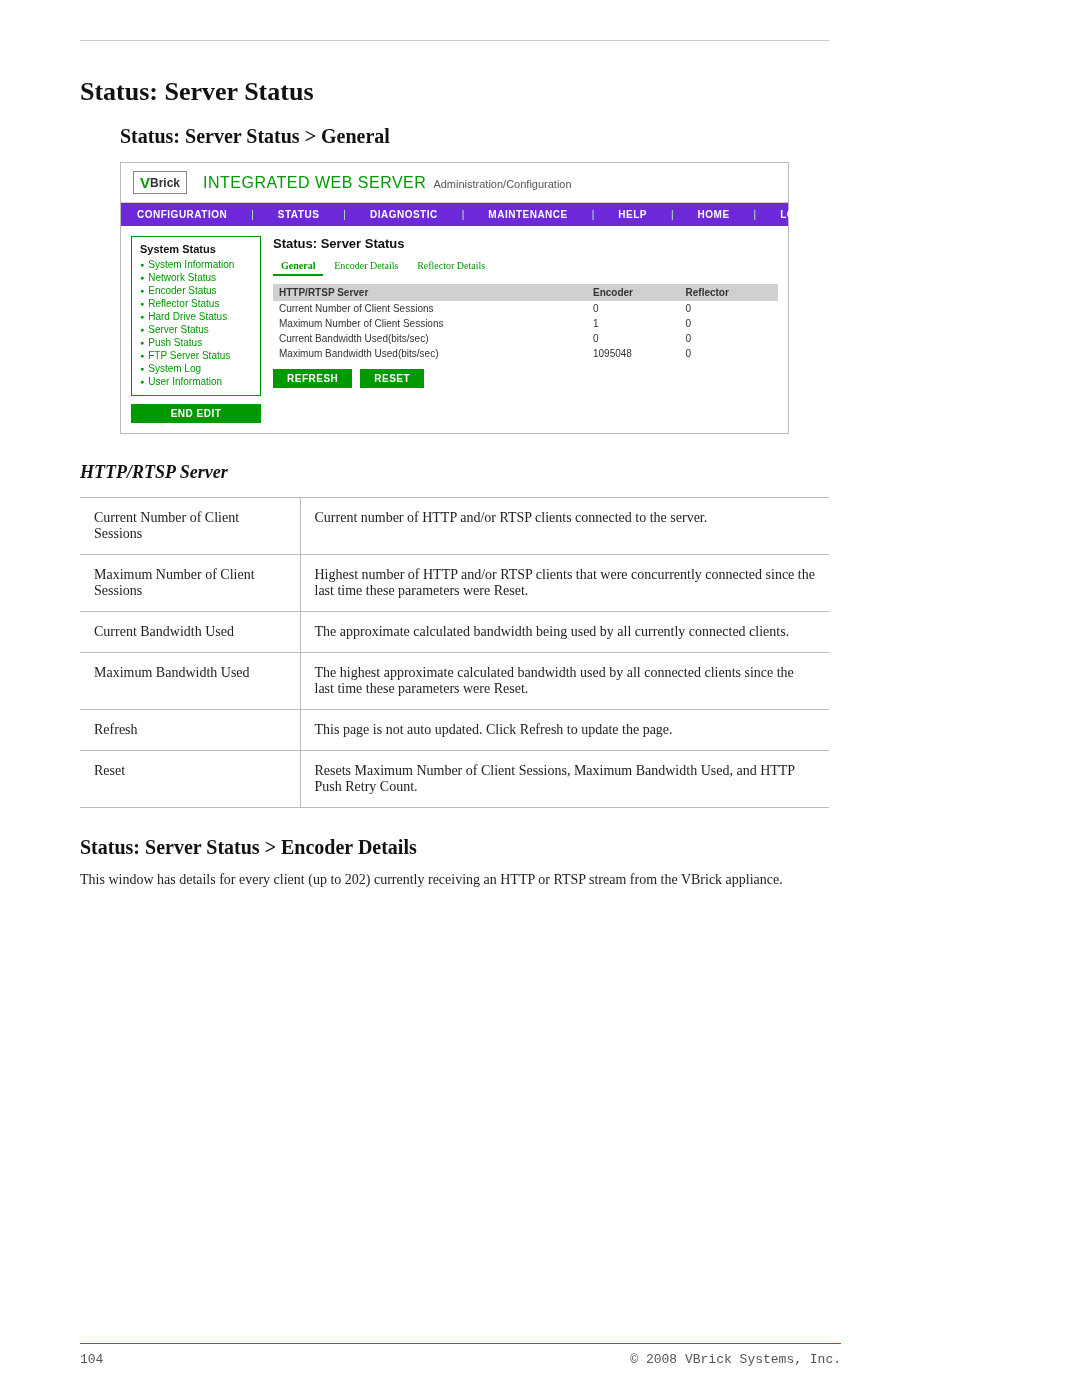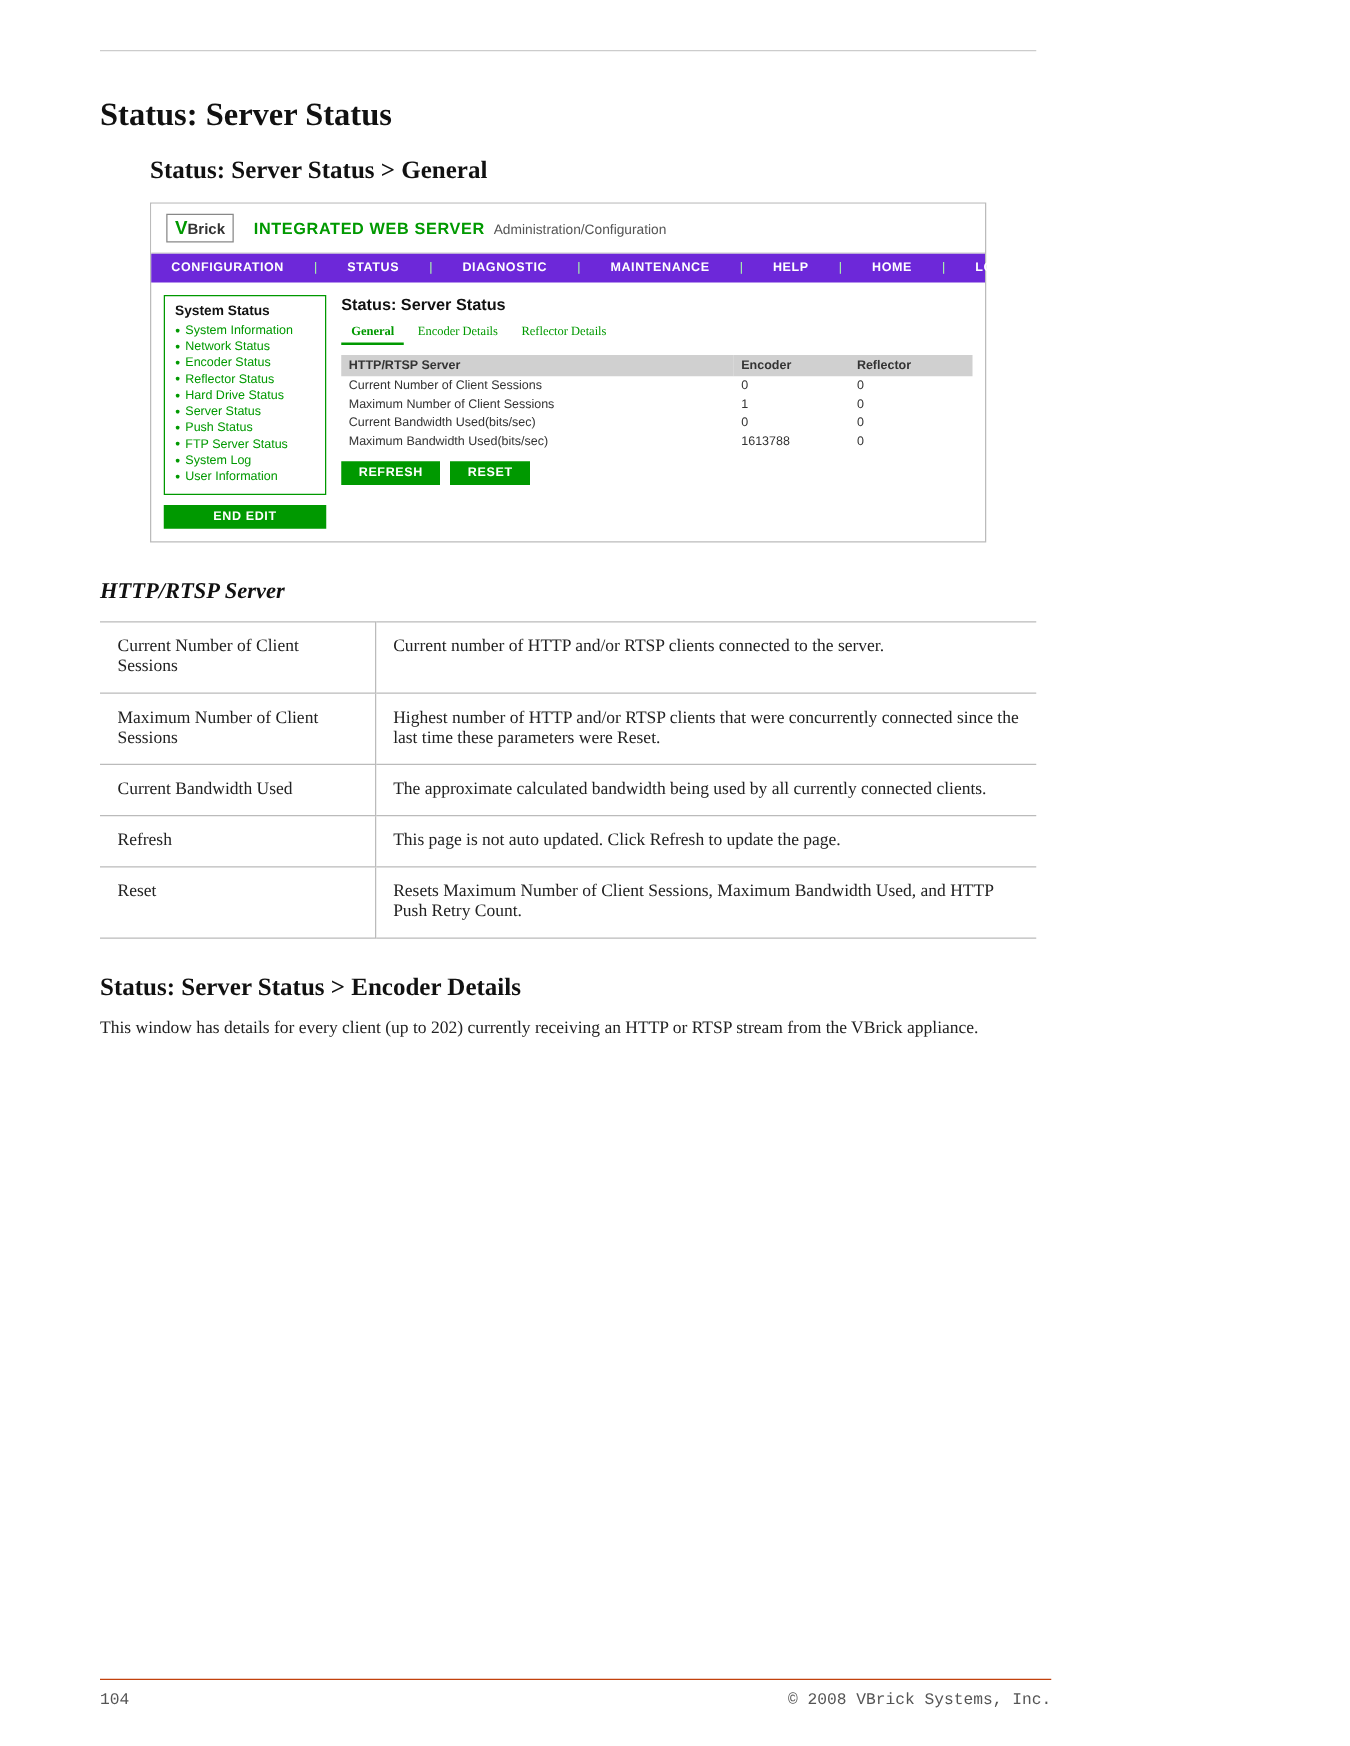--- a/index.html
+++ b/index.html
@@ -69,22 +69,22 @@
     }
     .vbrick-logo .vb-brick {
       color: #333;
       font-size: 12px;
     }
     .ui-header-title {
       font-size: 11px;
     }
     .ui-header-title .integrated {
       color: #009900;
-      font-weight: bold;
-      font-size: 13px;
+      font-weight: normal;
+      font-size: 16px;
       letter-spacing: 0.5px;
     }
     .ui-header-title .admin {
       color: #555;
       font-size: 11px;
       margin-left: 4px;
     }
     .ui-nav {
       background: #6d28d9;
       padding: 4px 10px;
@@ -375,21 +375,21 @@
               <td>1</td>
               <td>0</td>
             </tr>
             <tr>
               <td>Current Bandwidth Used(bits/sec)</td>
               <td>0</td>
               <td>0</td>
             </tr>
             <tr>
               <td>Maximum Bandwidth Used(bits/sec)</td>
-              <td>1613788</td>
+              <td>1095048</td>
               <td>0</td>
             </tr>
           </tbody>
         </table>
 
         <div class="ui-button-row">
           <button class="ui-btn">REFRESH</button>
           <button class="ui-btn">RESET</button>
         </div>
       </div>
@@ -406,20 +406,24 @@
     </tr>
     <tr>
       <td>Maximum Number of Client Sessions</td>
       <td>Highest number of HTTP and/or RTSP clients that were concurrently connected since the last time these parameters were Reset.</td>
     </tr>
     <tr>
       <td>Current Bandwidth Used</td>
       <td>The approximate calculated bandwidth being used by all currently connected clients.</td>
     </tr>
     <tr>
+      <td>Maximum Bandwidth Used</td>
+      <td>The highest approximate calculated bandwidth used by all connected clients since the last time these parameters were Reset.</td>
+    </tr>
+    <tr>
       <td>Refresh</td>
       <td>This page is not auto updated. Click Refresh to update the page.</td>
     </tr>
     <tr>
       <td>Reset</td>
       <td>Resets Maximum Number of Client Sessions, Maximum Bandwidth Used, and HTTP Push Retry Count.</td>
     </tr>
   </tbody>
     </table>
 

